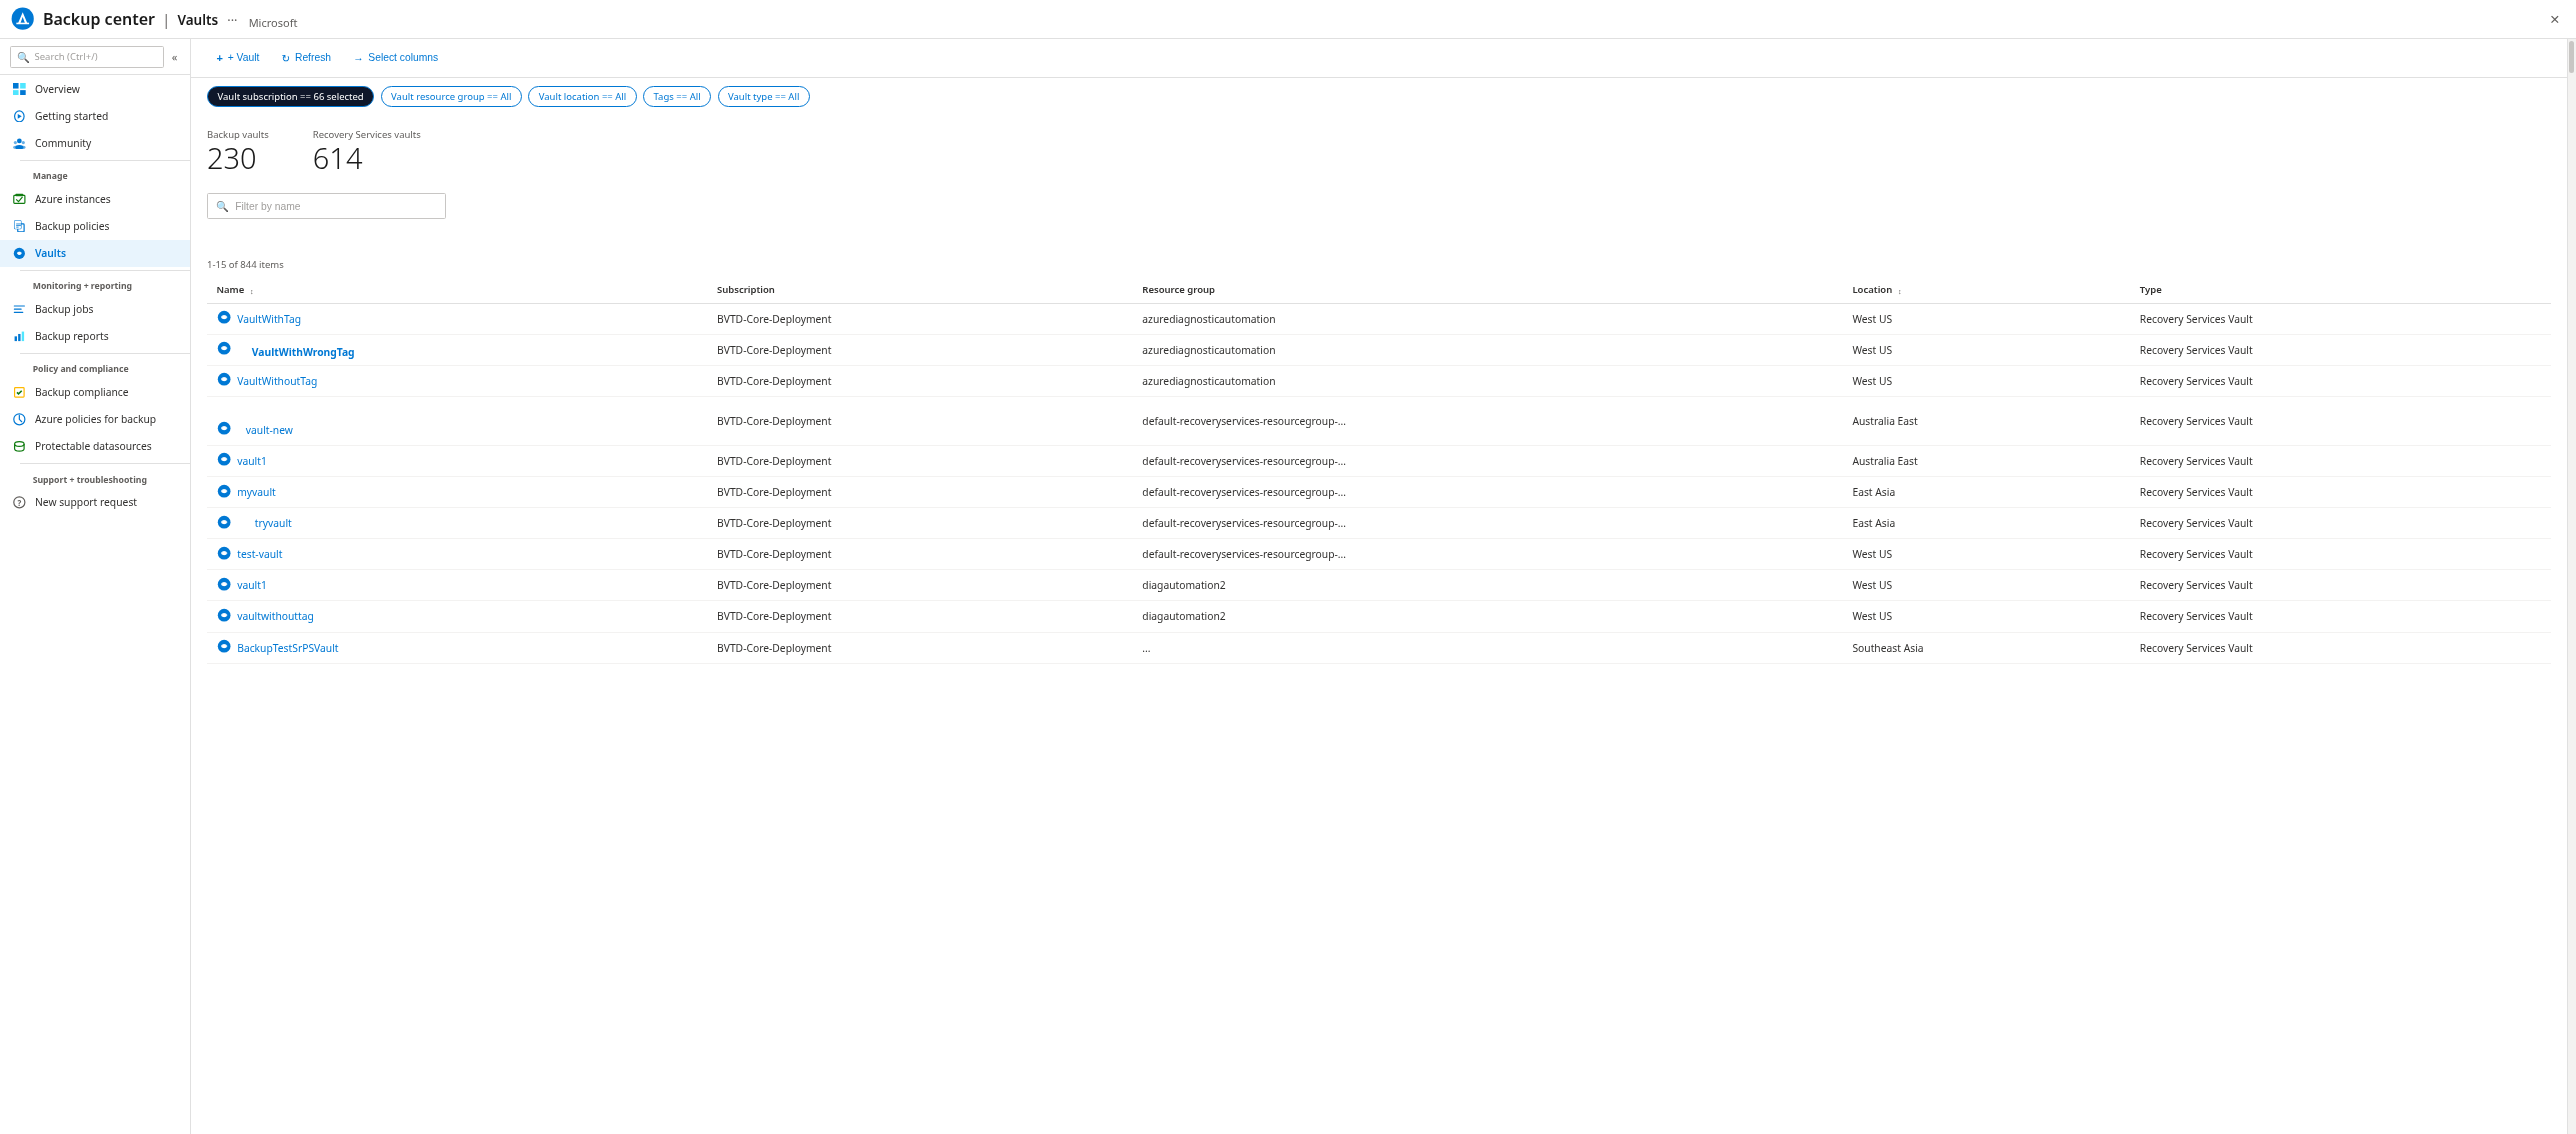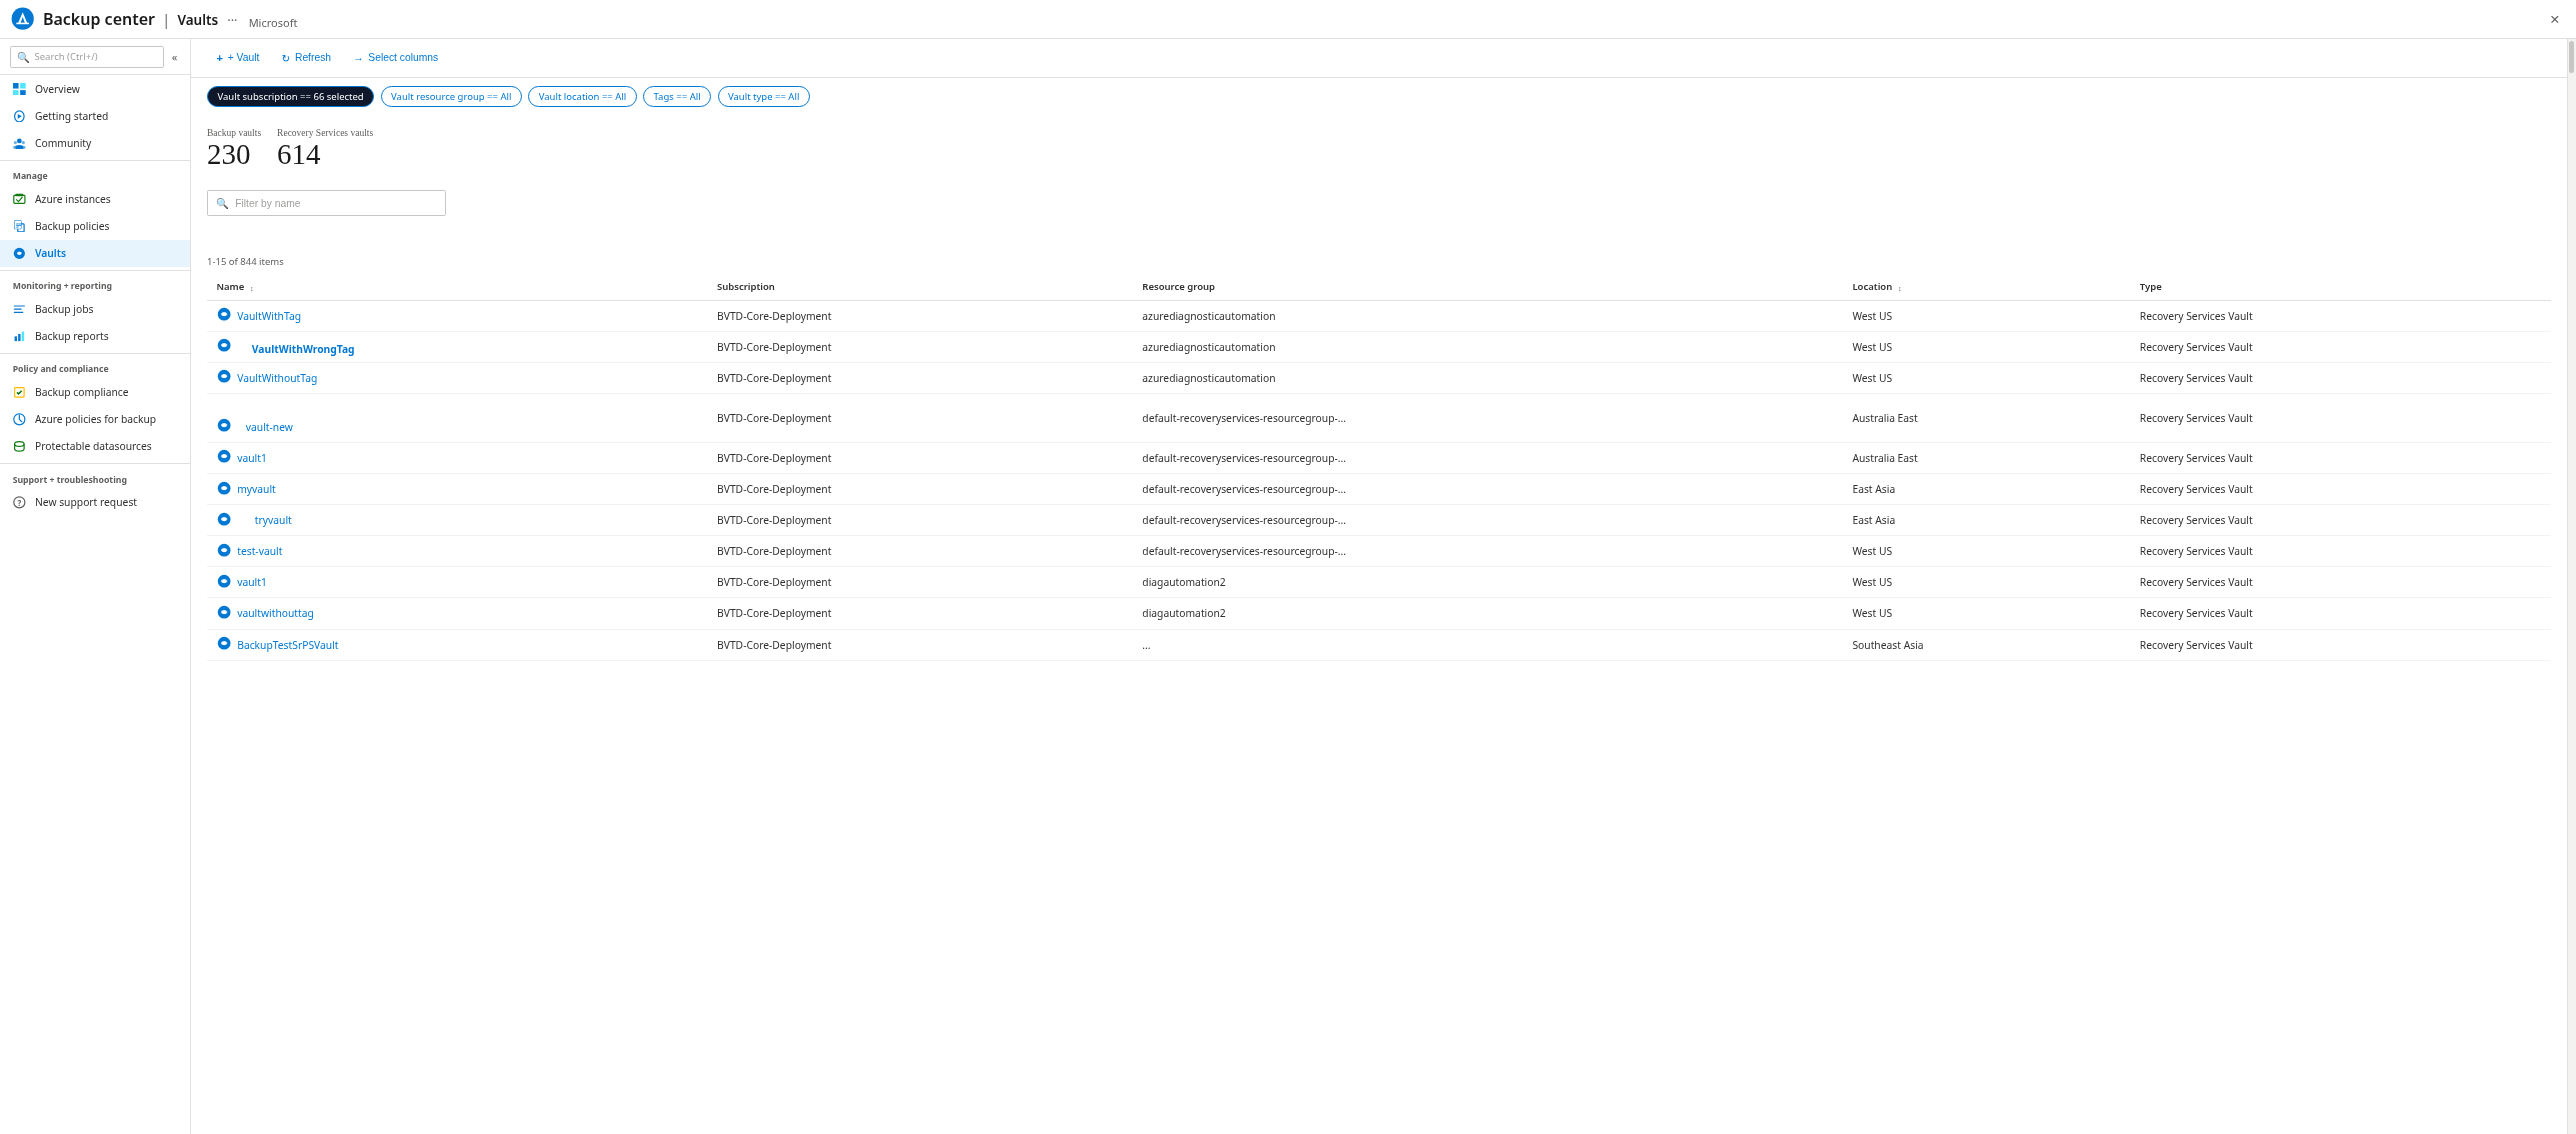--- a/index.html
+++ b/index.html
@@ -20,37 +20,37 @@
     .sidebar-search { padding: 6.4px 9.5px; border-bottom: 0.8px solid #e0e0e0; display: flex; align-items: center; gap: 4.8px; }
     .sidebar-search-box { flex: 1; display: flex; align-items: center; gap: 4.8px; border: 0.8px solid #c8c6c4; border-radius: 1.6px; padding: 3.2px 6.4px; background: #fff; cursor: text; }
     .sidebar-search-icon { color: #605e5c; font-size: 10.3px; }
     .sidebar-search-text { font-size: 9.5px; color: #a19f9d; }
     .sidebar-collapse-btn { color: #605e5c; cursor: pointer; font-size: 11px; padding: 1.6px 3.2px; }
 
     .sidebar-nav-item { display: flex; align-items: center; gap: 8px; padding: 6.4px 12.7px; cursor: pointer; font-size: 10.3px; color: #323130; }
     .sidebar-nav-item.active { background: #e8f4fd; color: #0078d4; font-weight: 600; }
     .sidebar-icon { width: 14.3px; height: 14.3px; display: flex; align-items: center; justify-content: center; flex-shrink: 0; }
 
-    .sidebar-section-label { padding: 9.5px 12.7px 3.2px; font-size: 8.7px; font-weight: 700; color: #605e5c; text-transform: none; border-top: 0.8px solid #e0e0e0; margin-top: 3.2px; }
+    .sidebar-section-label { padding: 9.5px 12.7px 3.2px; font-size: 8.7px; font-weight: 700; color: #605e5c; text-transform: none; border-top: 0.8px solid #e0e0e0; margin-top: 3.2px; margin-left: 20px; }
     .sidebar-section-label:first-of-type { border-top: none; }
 
     
     .content { flex: 1; overflow-y: auto; padding: 0; }
 
     
     .toolbar { display: flex; align-items: center; gap: 3.2px; padding: 8px 16px; border-bottom: 0.8px solid #e0e0e0; }
     .toolbar-btn { display: flex; align-items: center; gap: 4.8px; padding: 4.8px 9.5px; border: none; background: none; cursor: pointer; font-size: 10.3px; color: #0078d4; border-radius: 1.6px; }
 
     
     .filters { display: flex; align-items: center; gap: 6.4px; padding: 8px 16px; flex-wrap: wrap; }
     .filter-chip { display: flex; align-items: center; padding: 3.2px 9.5px; border: 0.8px solid #0078d4; border-radius: 12.7px; font-size: 9.5px; cursor: pointer; background: #fff; color: #0078d4; }
     .filter-chip.active { background: #0f172a; color: #fff; border-color: #0078d4; }
 
     
-    .stats-section { padding: 12.7px 16px; display: flex; gap: 16px; font-family: Liberation Serif, serif; }
+    .stats-section { padding: 12.7px 16px; display: flex; gap: 44px; }
     .stat-item { display: flex; flex-direction: column; gap: 1.6px; }
     .stat-label { font-size: 9.5px; color: #605e5c; }
     .stat-value { font-size: 29px; font-weight: 300; color: #1a1a1a; line-height: 1.1; }
 
     
     .filter-name-row { padding: 6.4px 16px; }
     .filter-name-input { display: flex; align-items: center; gap: 6.4px; border: 0.8px solid #c8c6c4; border-radius: 1.6px; padding: 4.8px 8px; width: 239px; background: #fff; }
     .filter-name-input input { border: none; outline: none; font-size: 10.3px; color: #1a1a1a; flex: 1; background: transparent; }
     .filter-name-input input::placeholder { color: #a19f9d; }
 

